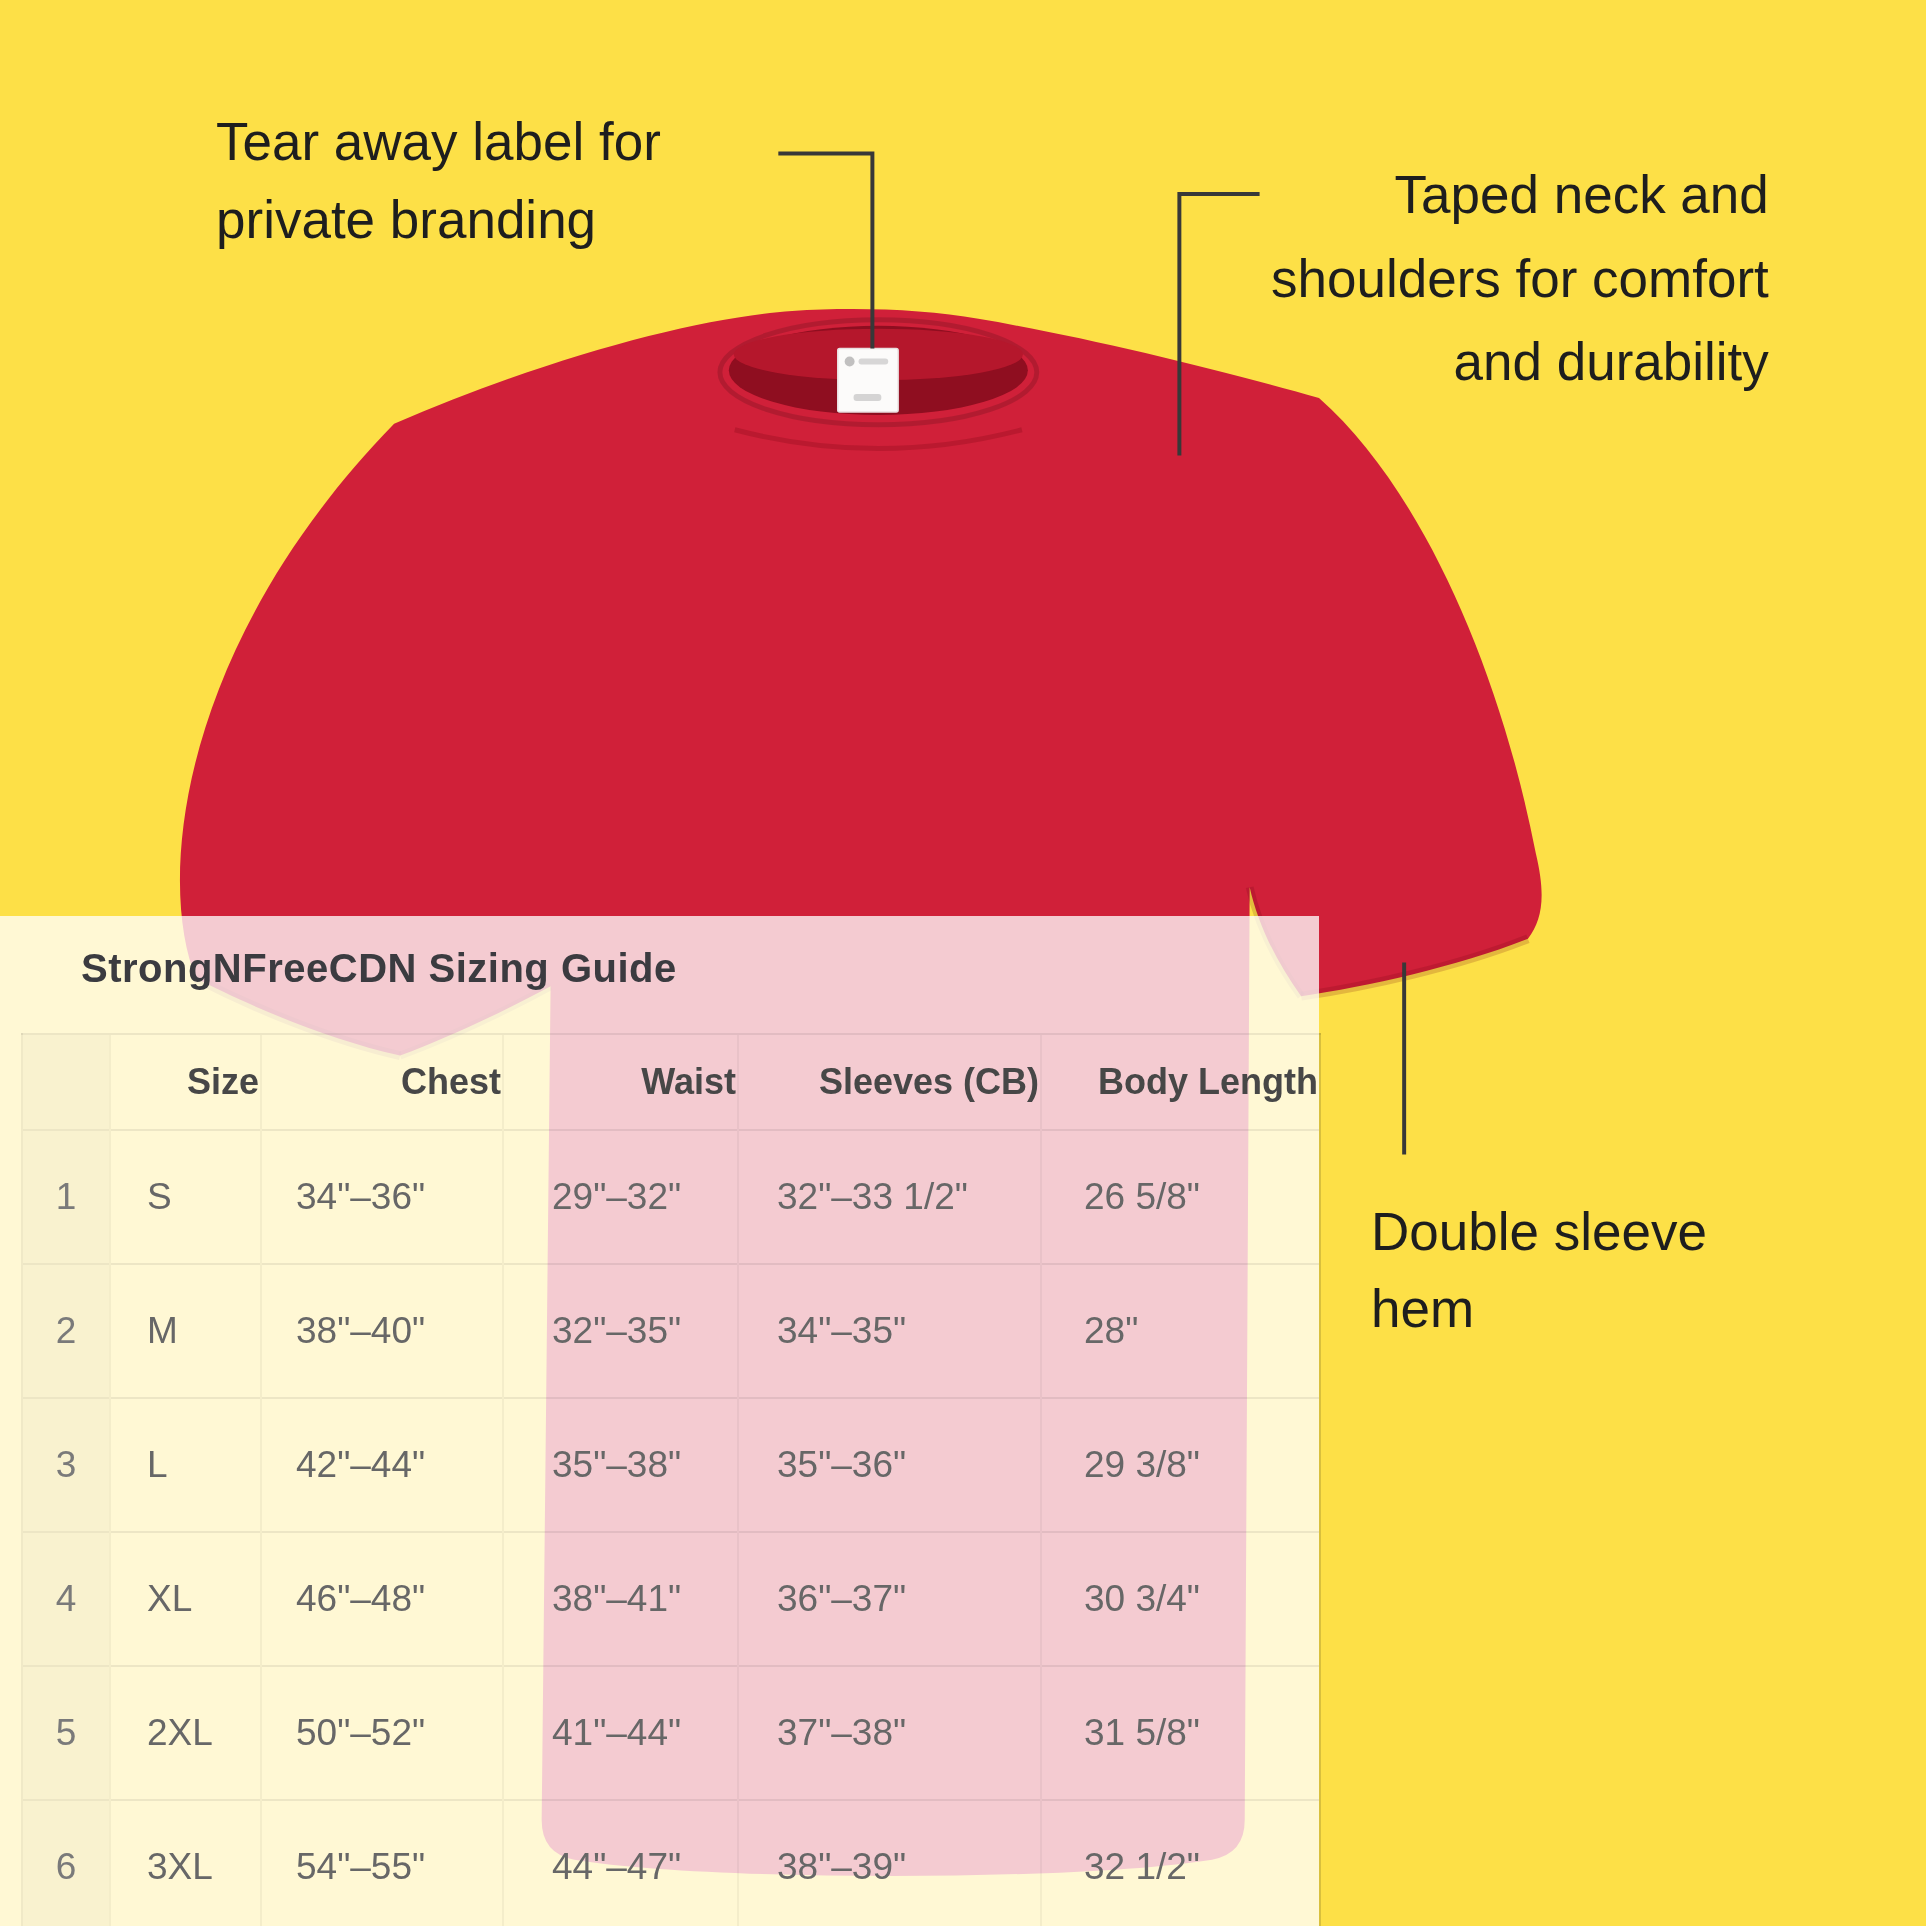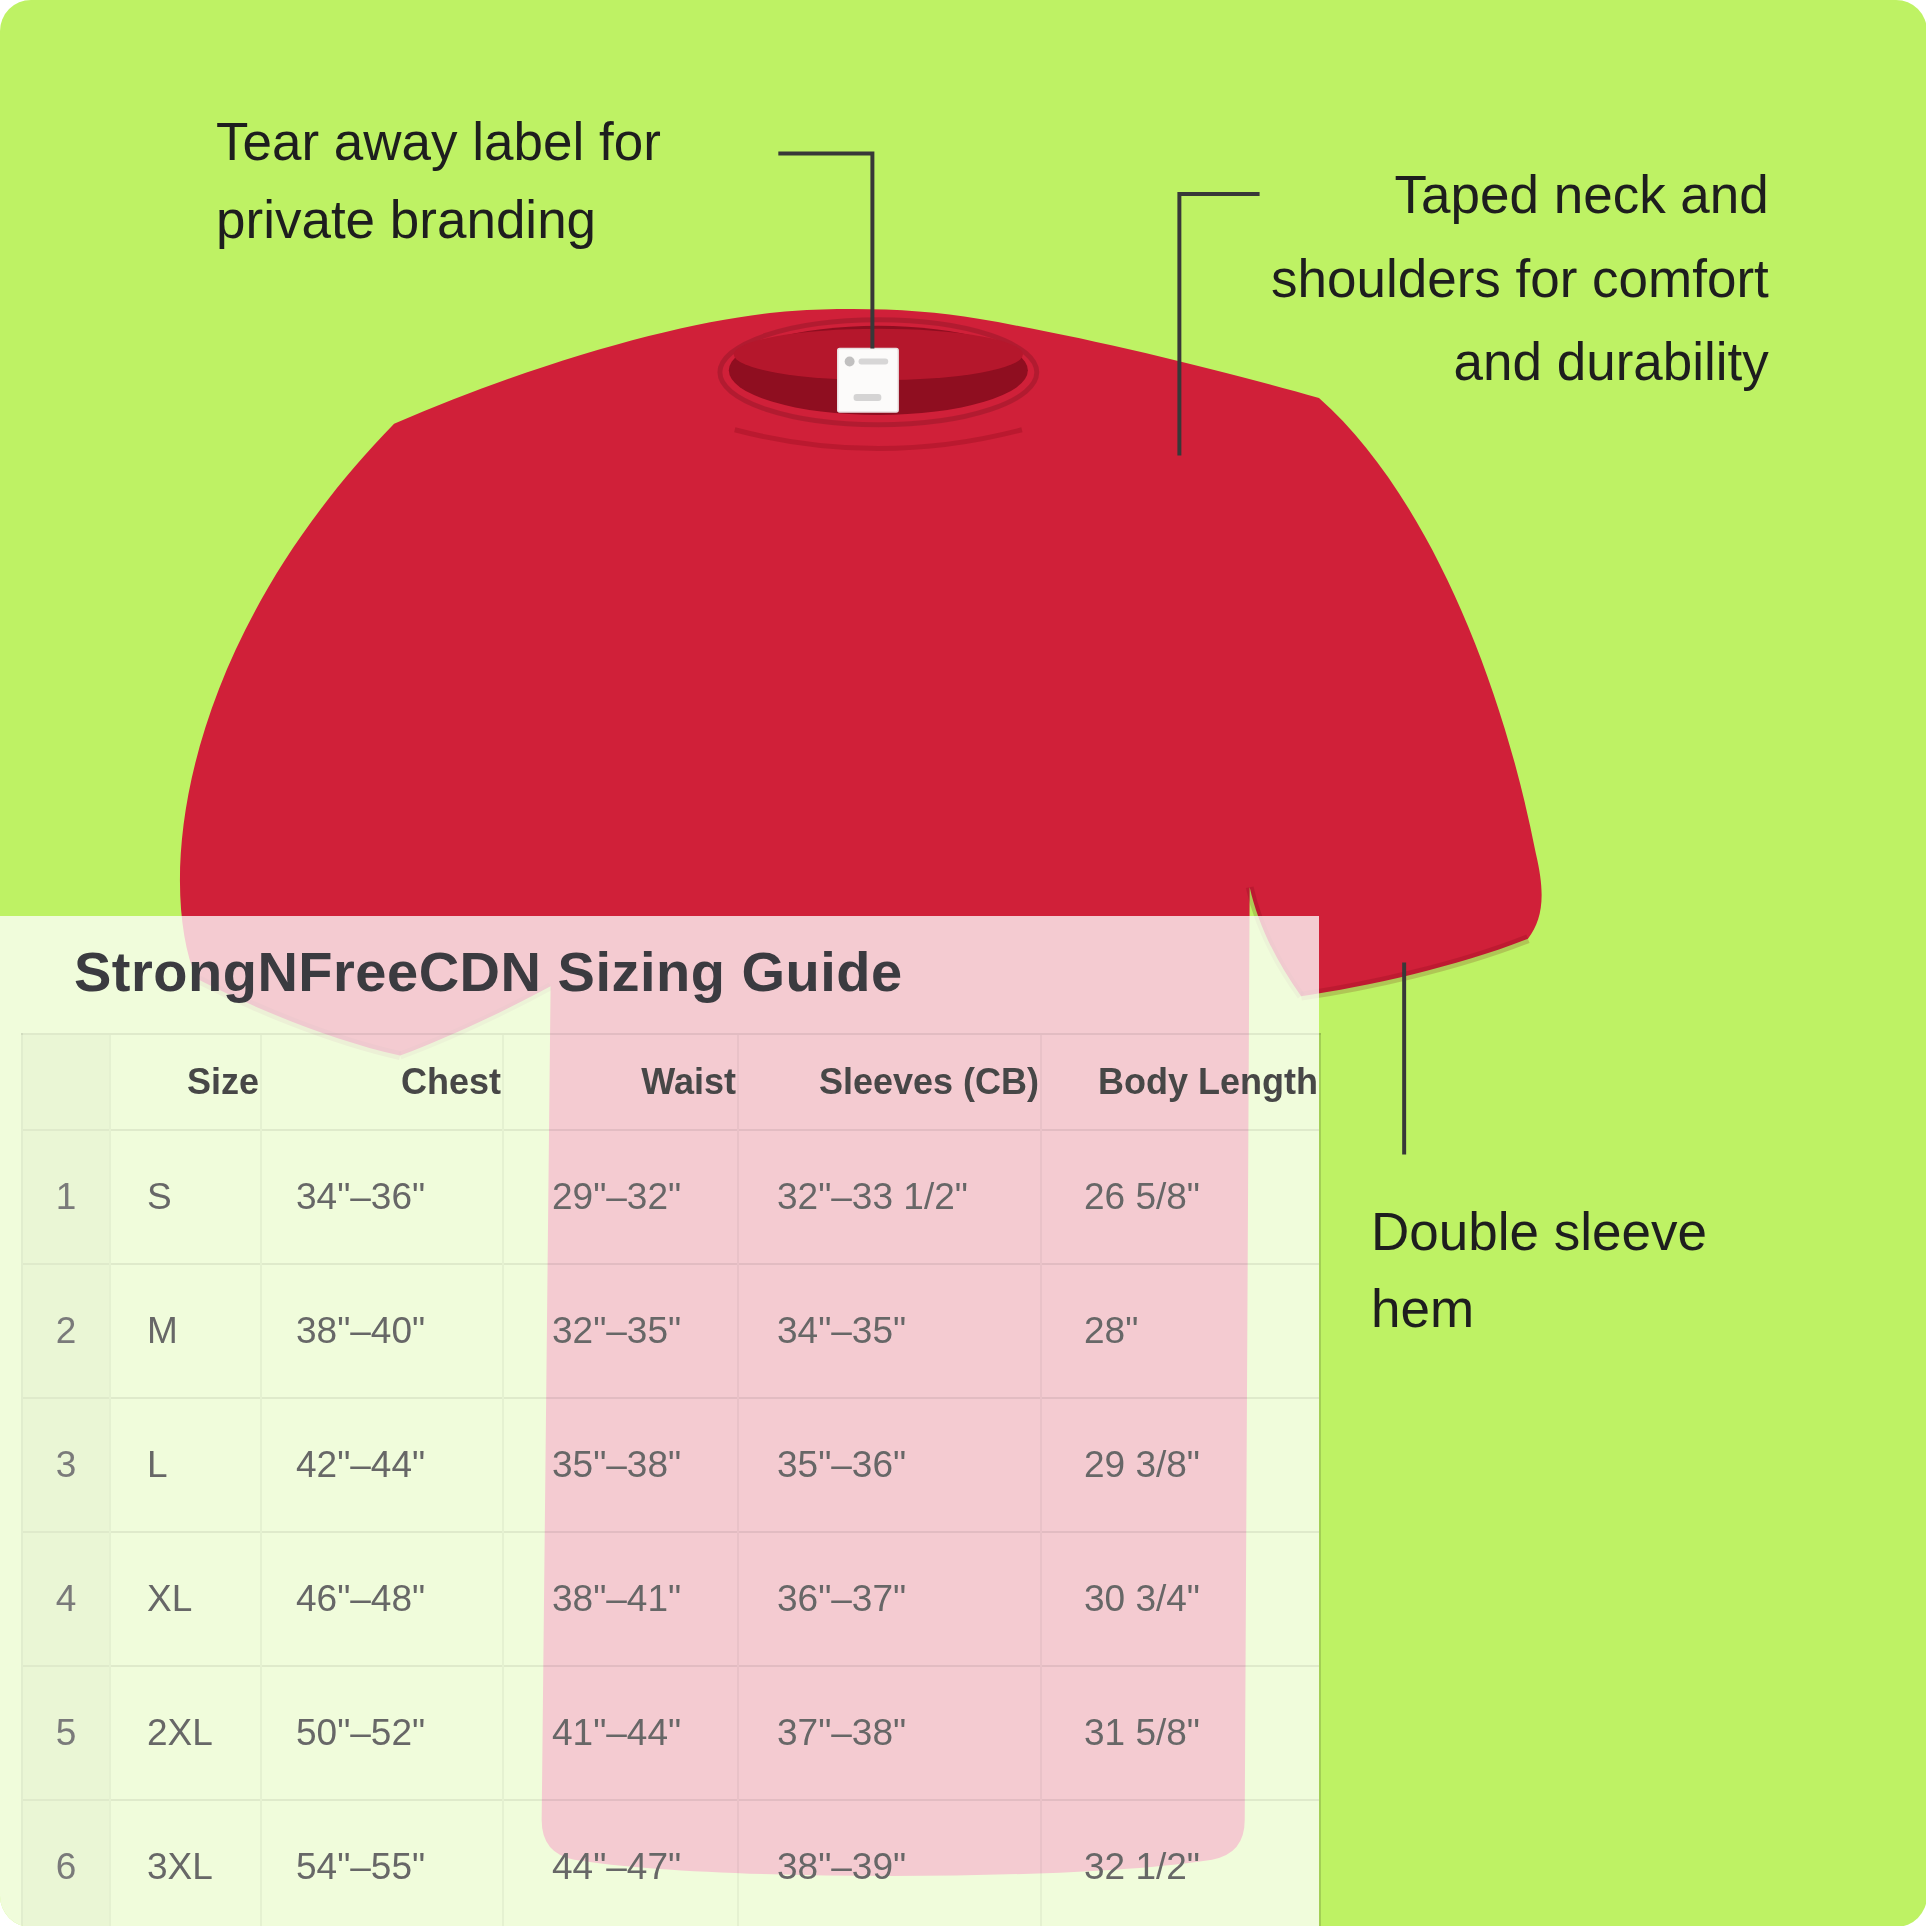--- a/index.html
+++ b/index.html
@@ -6,22 +6,21 @@
     margin: 0;
     padding: 0;
     background: #ffffff;
     font-family: "Liberation Sans", "DejaVu Sans", sans-serif;
   }
   #stage {
     position: relative;
     width: 1927px;
     height: 1927px;
     overflow: hidden;
-    background: #bef264;
-    border-radius: 31px;
+    background: #fde047;
   }
   
   #shirt-svg {
     position: absolute;
     left: 0; top: 0;
     width: 1927px; height: 1927px;
     z-index: 1;
   }
   
   .callout {
@@ -40,22 +39,22 @@
   #sizing-panel {
     position: absolute;
     left: 0; top: 916px;
     width: 1319px; height: 1011px;
     background: var(--overlay-tint, rgba(255,255,255,0.77));
     z-index: 2;
   }
   #sizing-title {
     position: absolute;
     left: 65px; top: 14px;
-    margin: 9px;
-    font-size: 56px;
+    margin: 16px;
+    font-size: 40px;
     font-weight: 600;
     color: var(--title-color, #3b3b40);
     letter-spacing: 0.5px;
   }
   #sizing-table {
     position: absolute;
     left: 21px; top: 117px;
     width: 1298px;
     border-collapse: collapse;
     table-layout: fixed;

